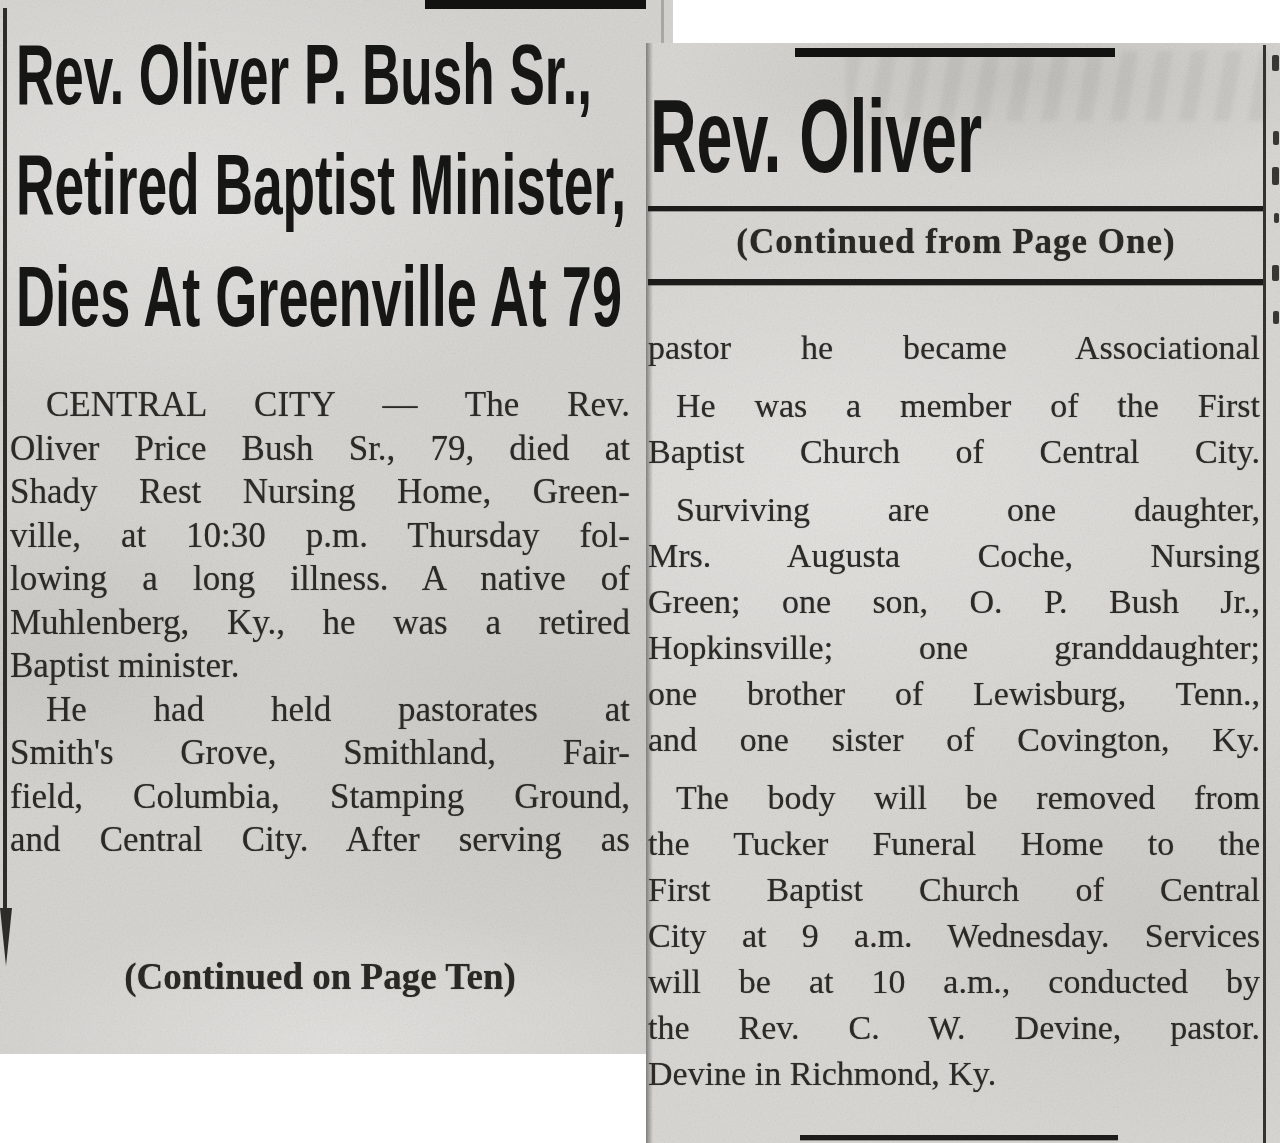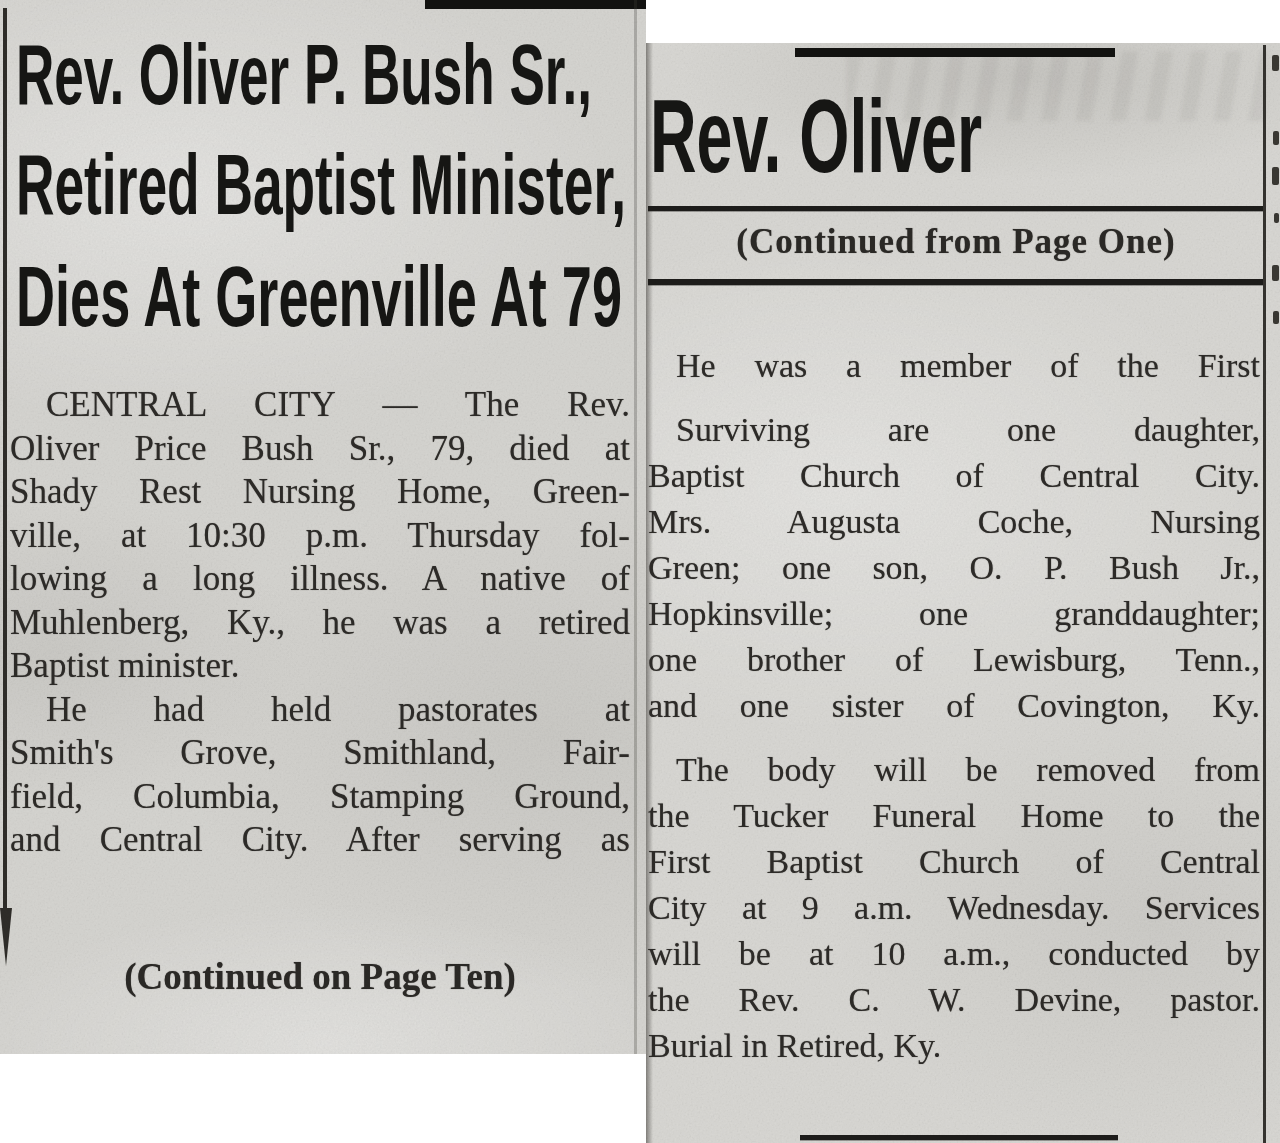--- a/index.html
+++ b/index.html
@@ -7,20 +7,21 @@
          font-family:"Liberation Serif", serif;}
   .clip{position:absolute;overflow:hidden;}
   
   #left-clip{left:0;top:0;width:646px;height:1054px;
     background:
       radial-gradient(700px 380px at 28% 18%, rgba(255,255,255,.34), rgba(255,255,255,0) 62%),
       radial-gradient(620px 420px at 85% 70%, rgba(104,102,96,.10), rgba(0,0,0,0) 60%),
       radial-gradient(420px 260px at 8% 62%, rgba(104,102,96,.10), rgba(0,0,0,0) 60%),
       radial-gradient(500px 200px at 50% 99%, rgba(255,255,255,.30), rgba(255,255,255,0) 70%),
       #d6d5d1;
+    padding-left: 27px;
   }
   
   #right-clip{left:646px;top:43px;width:634px;height:1100px;
     background:
       radial-gradient(500px 150px at 60% 3%, rgba(106,104,98,.16), rgba(0,0,0,0) 70%),
       radial-gradient(700px 420px at 30% 40%, rgba(255,255,255,.30), rgba(255,255,255,0) 60%),
       radial-gradient(520px 380px at 80% 80%, rgba(104,102,96,.10), rgba(0,0,0,0) 62%),
       #d9d8d4;
   }
   .grain{position:absolute;left:0;top:0;width:100%;height:100%;pointer-events:none;opacity:.16;mix-blend-mode:multiply;}
@@ -38,21 +39,21 @@
   .body-col{position:absolute;color:#2d2b28;text-shadow:0 0 1px rgba(45,43,40,.55);}
   .bl{text-align:justify;text-align-last:justify;white-space:normal;}
   .bl.ll{text-align-last:left;}
   #left-body{left:10px;top:383px;width:620px;font-size:35px;}
   #left-body .bl{height:43.5px;line-height:43.5px;}
   #left-body .bl.fl{padding-left:36px;}
   #left-body .bl.gp{}
   #right-body{left:2px;top:282px;width:612px;font-size:34px;}
   #right-body .bl{height:46px;line-height:46px;}
   #right-body .bl.fl{padding-left:28px;}
-  #right-body .bl.gp{margin-top:18px;}
+  #right-body .bl.gp{margin-top:12px;}
   .continued{position:absolute;font-weight:bold;color:#2b2926;text-shadow:0 0 1px rgba(43,41,38,.6);
       text-align:center;}
   #left-continued{left:10px;top:925px;width:620px;font-size:37px;line-height:48px;margin-top:28px;}
   #right-continued{left:2px;top:177px;width:616px;font-size:35px;line-height:44px;letter-spacing:1px;}
   .ghost{position:absolute;left:200px;top:8px;width:420px;height:70px;opacity:.55;filter:blur(2px);
       background:repeating-linear-gradient(100deg, rgba(92,90,84,.14) 0 16px, rgba(0,0,0,0) 16px 34px);}
   .frag{position:absolute;background:#3a3833;border-radius:2px;}
 </style>
 </head>
 <body>
@@ -108,35 +109,36 @@
 
     <svg class="hl" style="left:2px;top:48px;" width="600" height="116">
       <text x="2" y="81" font-family="Liberation Sans, sans-serif" font-weight="bold" font-size="104" fill="#161614" textLength="332" lengthAdjust="spacingAndGlyphs">Rev. Oliver</text>
     </svg>
 
     <div class="rule" style="left:2px;top:163px;width:618px;height:5px;"></div>
     <div id="right-continued" class="continued">(Continued from Page One)</div>
     <div class="rule" style="left:2px;top:236px;width:618px;height:6px;"></div>
 
     <div id="right-body" class="body-col">
+        <div class="bl">pastor he became Associational</div>
         <div class="bl fl gp">He was a member of the First</div>
+        <div class="bl">Baptist Church of Central City.</div>
         <div class="bl fl gp">Surviving are one daughter,</div>
-        <div class="bl">Baptist Church of Central City.</div>
         <div class="bl">Mrs. Augusta Coche, Nursing</div>
         <div class="bl">Green; one son, O. P. Bush Jr.,</div>
         <div class="bl">Hopkinsville; one granddaughter;</div>
         <div class="bl">one brother of Lewisburg, Tenn.,</div>
         <div class="bl">and one sister of Covington, Ky.</div>
         <div class="bl fl gp">The body will be removed from</div>
         <div class="bl">the Tucker Funeral Home to the</div>
         <div class="bl">First Baptist Church of Central</div>
         <div class="bl">City at 9 a.m. Wednesday. Services</div>
         <div class="bl">will be at 10 a.m., conducted by</div>
         <div class="bl">the Rev. C. W. Devine, pastor.</div>
-        <div class="bl ll">Burial in Retired, Ky.</div>
+        <div class="bl ll">Devine in Richmond, Ky.</div>
       </div>
 
     <div class="rule" style="left:154px;top:1092px;width:318px;height:5px;"></div>
 
     <div class="vrule" style="left:617px;top:2px;width:3px;height:1098px;"></div>
 
     <div class="frag" style="left:626px;top:12px;width:7px;height:16px;"></div>
     <div class="frag" style="left:627px;top:88px;width:6px;height:14px;"></div>
     <div class="frag" style="left:626px;top:124px;width:7px;height:18px;"></div>
     <div class="frag" style="left:628px;top:170px;width:5px;height:10px;"></div>

